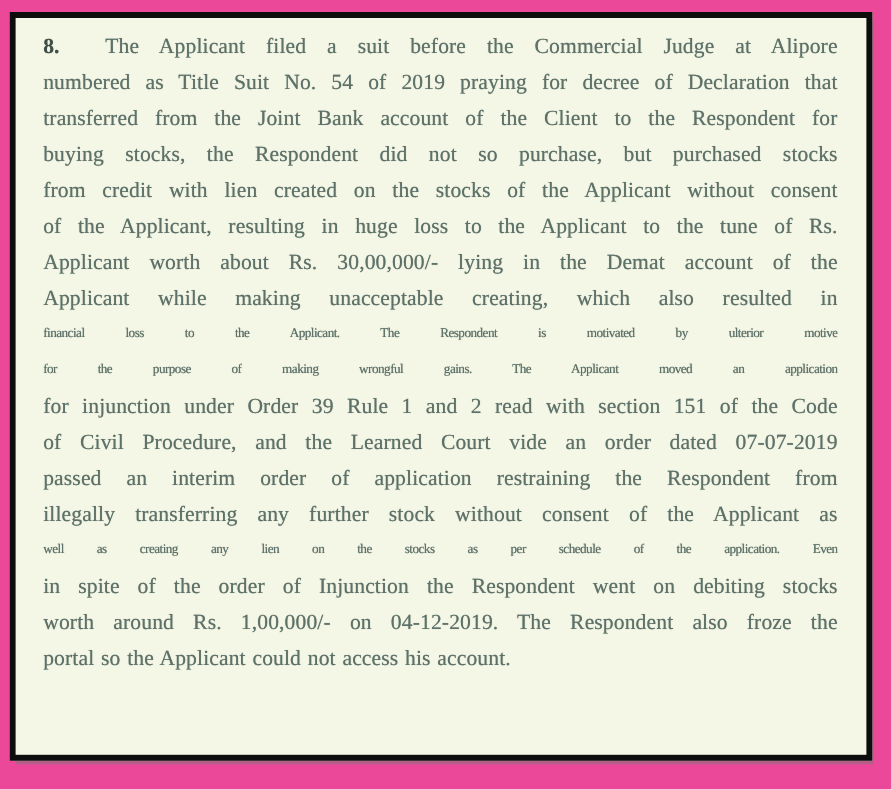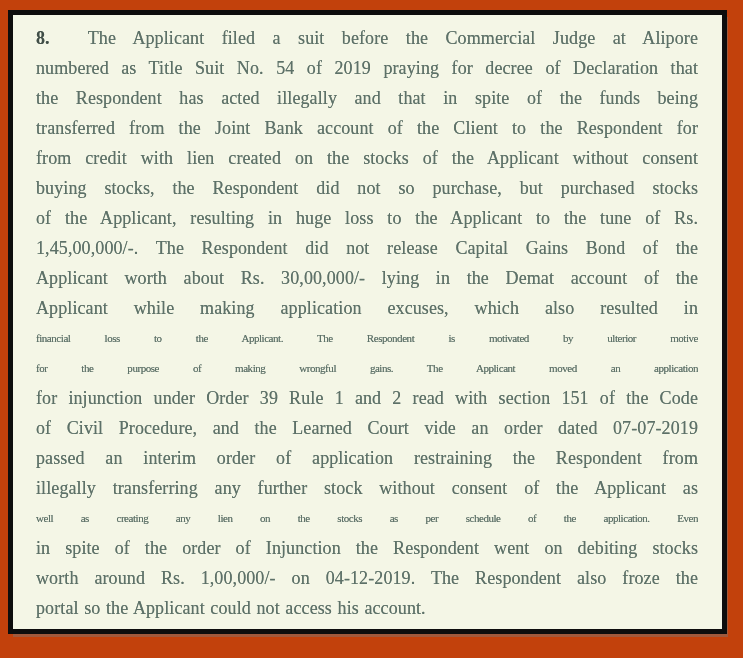--- a/index.html
+++ b/index.html
@@ -8,21 +8,21 @@
     width: 743px;
     height: 658px;
     background: #ffffff;
     font-family: "Liberation Serif", serif;
     overflow: hidden;
   }
   .page {
     position: relative;
     width: 743px;
     height: 658px;
-    background: #c2410c;
+    background: #ec4899;
   }
   .paper {
     position: absolute;
     left: 8px;
     top: 10px;
     width: 719px;
     height: 624px;
     box-sizing: border-box;
     background: #f4f6e6;
     border: 5px solid #0d0d0d;
@@ -61,28 +61,26 @@
     height: 1px;
   }
 </style>
 </head>
 <body>
 
 <div class="page">
   <div class="paper">
     <div class="line first"><span class="pnum">8.</span><span class="tab"></span><span>The Applicant filed a suit before the Commercial Judge at Alipore</span></div>
     <div class="line">numbered as Title Suit No. 54 of 2019 praying for decree of Declaration that</div>
-    <div class="line">the Respondent has acted illegally and that in spite of the funds being</div>
     <div class="line">transferred from the Joint Bank account of the Client to the Respondent for</div>
+    <div class="line">buying stocks, the Respondent did not so purchase, but purchased stocks</div>
     <div class="line">from credit with lien created on the stocks of the Applicant without consent</div>
-    <div class="line">buying stocks, the Respondent did not so purchase, but purchased stocks</div>
     <div class="line">of the Applicant, resulting in huge loss to the Applicant to the tune of Rs.</div>
-    <div class="line">1,45,00,000/-. The Respondent did not release Capital Gains Bond of the</div>
     <div class="line">Applicant worth about Rs. 30,00,000/- lying in the Demat account of the</div>
-    <div class="line">Applicant while making application excuses, which also resulted in</div>
+    <div class="line">Applicant while making unacceptable creating, which also resulted in</div>
     <div class="line tight">financial loss to the Applicant. The Respondent is motivated by ulterior motive</div>
     <div class="line tight">for the purpose of making wrongful gains. The Applicant moved an application</div>
     <div class="line">for injunction under Order 39 Rule 1 and 2 read with section 151 of the Code</div>
     <div class="line">of Civil Procedure, and the Learned Court vide an order dated 07-07-2019</div>
     <div class="line">passed an interim order of application restraining the Respondent from</div>
     <div class="line">illegally transferring any further stock without consent of the Applicant as</div>
     <div class="line tight">well as creating any lien on the stocks as per schedule of the application. Even</div>
     <div class="line">in spite of the order of Injunction the Respondent went on debiting stocks</div>
     <div class="line">worth around Rs. 1,00,000/- on 04-12-2019. The Respondent also froze the</div>
     <div class="line last">portal so the Applicant could not access his account.</div>

